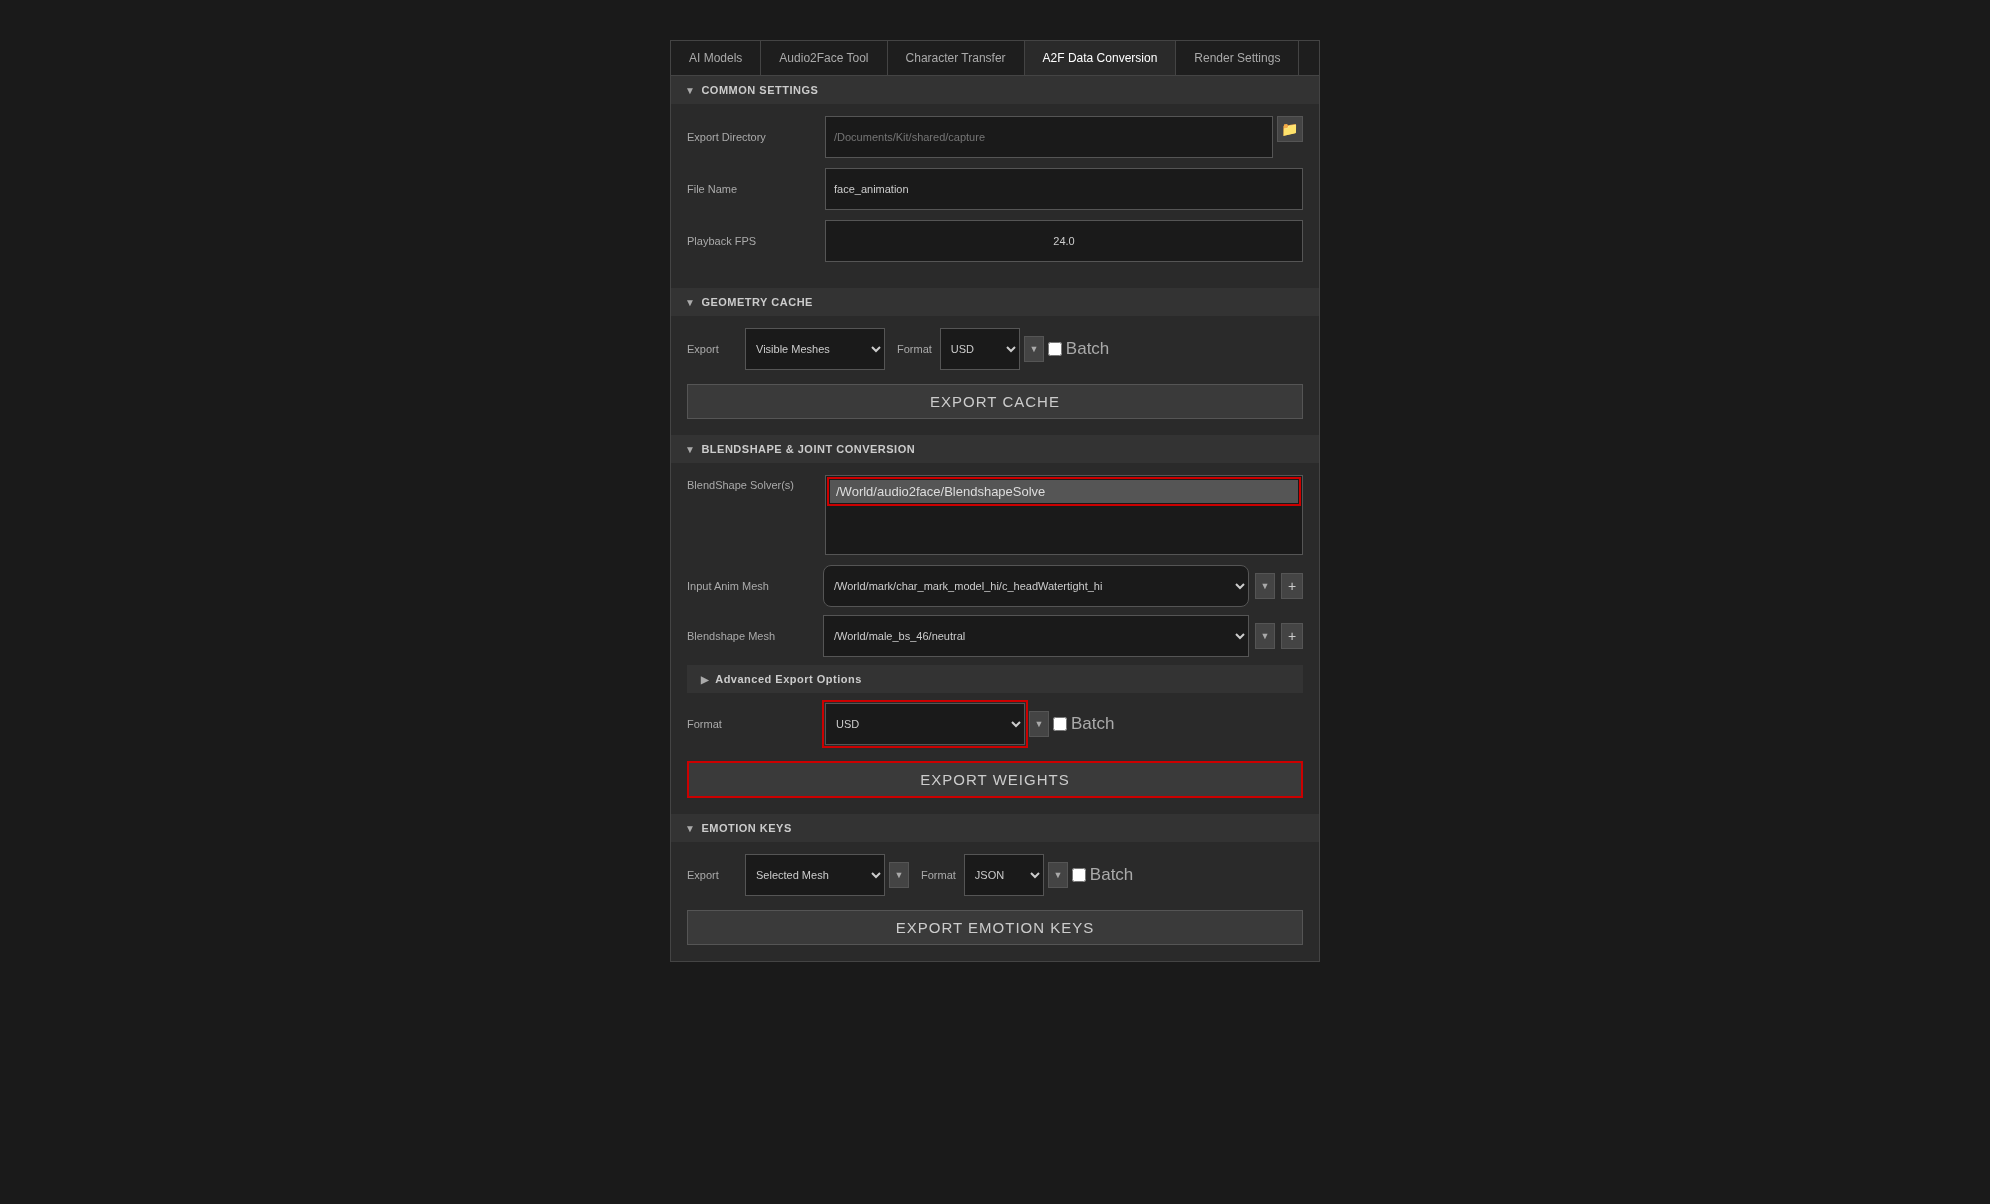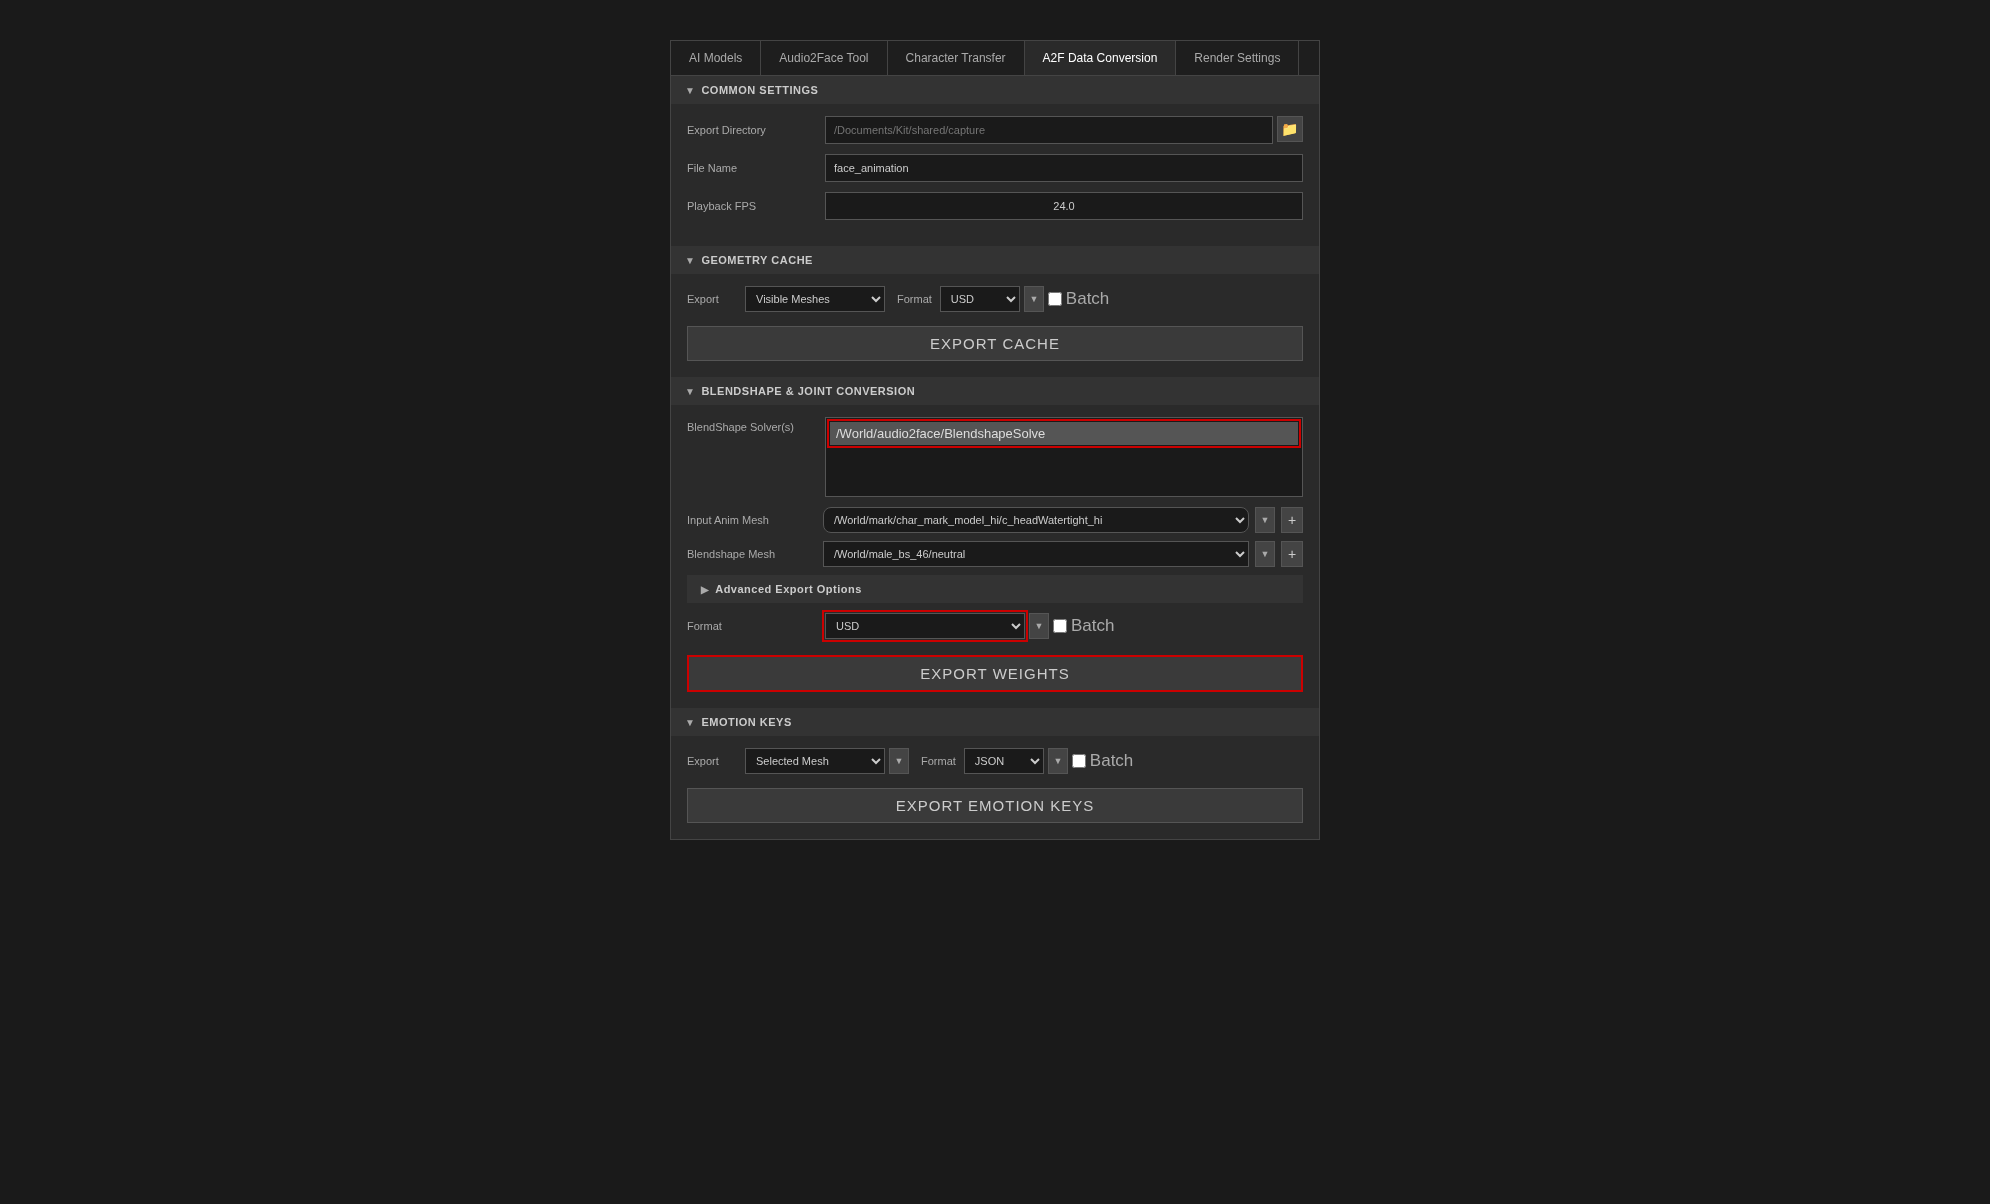--- a/index.html
+++ b/index.html
@@ -76,21 +76,21 @@
       color: #aaa;
       flex-shrink: 0;
     }
     .form-input {
       flex: 1;
       background: #1a1a1a;
       border: 1px solid #555;
       color: #ccc;
       padding: 5px 8px;
       font-size: 11px;
-      height: 28px;
+      height: 42px;
     }
     .form-input.center {
       text-align: center;
     }
     .input-with-btn {
       display: flex;
       flex: 1;
       gap: 4px;
     }
     .input-with-btn .form-input {
@@ -114,21 +114,21 @@
       display: flex;
       align-items: center;
       gap: 4px;
     }
     .dropdown {
       background: #1a1a1a;
       border: 1px solid #555;
       color: #ccc;
       padding: 4px 6px;
       font-size: 11px;
-      height: 26px;
+      height: 42px;
       cursor: pointer;
     }
     .dropdown-arrow {
       width: 20px;
       height: 26px;
       background: #444;
       border: 1px solid #555;
       display: flex;
       align-items: center;
       justify-content: center;

